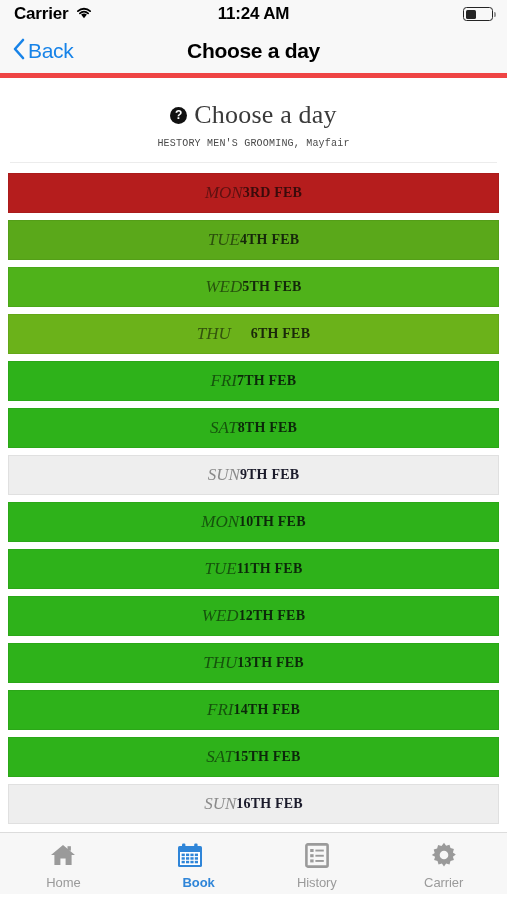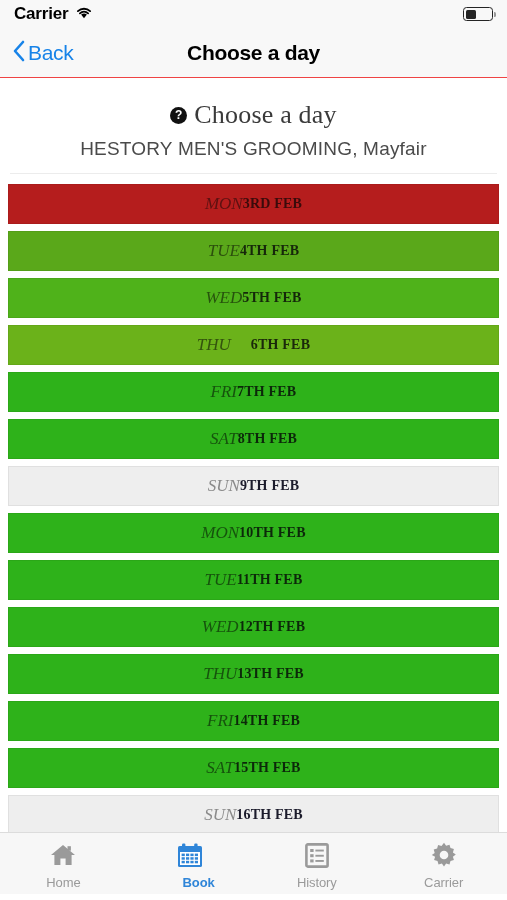--- a/index.html
+++ b/index.html
@@ -36,21 +36,21 @@
   .battery:after {
     content:""; position:absolute; right:-4px; top:4px;
     width:2.4px; height:5px; background:#000; border-radius:0 1.5px 1.5px 0; opacity:.45;
   }
   .battery-fill { height:100%; background:#000; border-radius:1.5px; }
 
   
   .navbar {
     height: 50px; flex:0 0 50px;
     background:#f8f8f8;
-    border-bottom:1px solid #ef4444;
+    border-bottom:5px solid #ef4444;
     display:flex; align-items:center; position:relative; padding:0 12px;
   }
   .back-btn { display:flex; align-items:center; gap:3px; cursor:pointer; z-index:2; }
   .back-chevron { display:block; }
   .back-label { font-size:21px; color:#1783e8; letter-spacing:-0.3px; }
   .nav-title {
     position:absolute; left:0; right:0; text-align:center;
     font-size:21px; font-weight:700; color:#000; letter-spacing:-0.3px;
     pointer-events:none;
   }
@@ -65,22 +65,22 @@
     display:flex; align-items:center; justify-content:center; gap:7px;
     letter-spacing:0.2px;
   }
   .help-icon {
     width:17px; height:17px; border-radius:50%; background:#111; color:#fff;
     font-family:"Liberation Sans", sans-serif;
     font-size:12px; font-weight:700; line-height:17px; text-align:center;
     display:inline-block; flex:0 0 auto; cursor:pointer;
   }
   .page-sub {
-    font-family:Liberation Sans, sans-serif;
-    font-size:19px; color:#4a4a4a; margin-top:8px; letter-spacing:0.2px;
+    font-family:Liberation Mono, monospace;
+    font-size:10px; color:#4a4a4a; margin-top:8px; letter-spacing:0.2px;
   }
   .divider { height:1px; background:#ececec; margin:13px 10px 0; }
 
   .day-list { padding: 10px 8px 0; }
   .day-row {
     height:40px; margin-bottom:7px;
     display:flex; align-items:center; justify-content:center;
     border:1px solid rgba(0,0,0,0.06);
     font-family:"Liberation Serif", serif;
     cursor:pointer; user-select:none;
@@ -112,20 +112,21 @@
     <div class="sb-left">
       <span class="sb-carrier">Carrier</span>
       <span class="wifi-icon">
         <svg width="18" height="13" viewBox="0 0 18 13">
           <path d="M9 12.2 L6.1 8.6 a4.6 4.6 0 0 1 5.8 0 Z" fill="#000"></path>
           <path d="M2.9 5.1 a9 9 0 0 1 12.2 0" stroke="#000" stroke-width="1.9" fill="none" stroke-linecap="round"></path>
           <path d="M4.9 7.3 a6.1 6.1 0 0 1 8.2 0" stroke="#000" stroke-width="1.8" fill="none" stroke-linecap="round"></path>
         </svg>
       </span>
     </div>
+    <div class="sb-time">11:24 AM</div>
     <div class="sb-right">
       <span class="battery">
         <span class="battery-fill" id="battery-fill" style="width: 40%;"></span>
       </span>
     </div>
   </div>
 
   <div class="navbar">
     <div class="back-btn">
       <span class="back-chevron">

